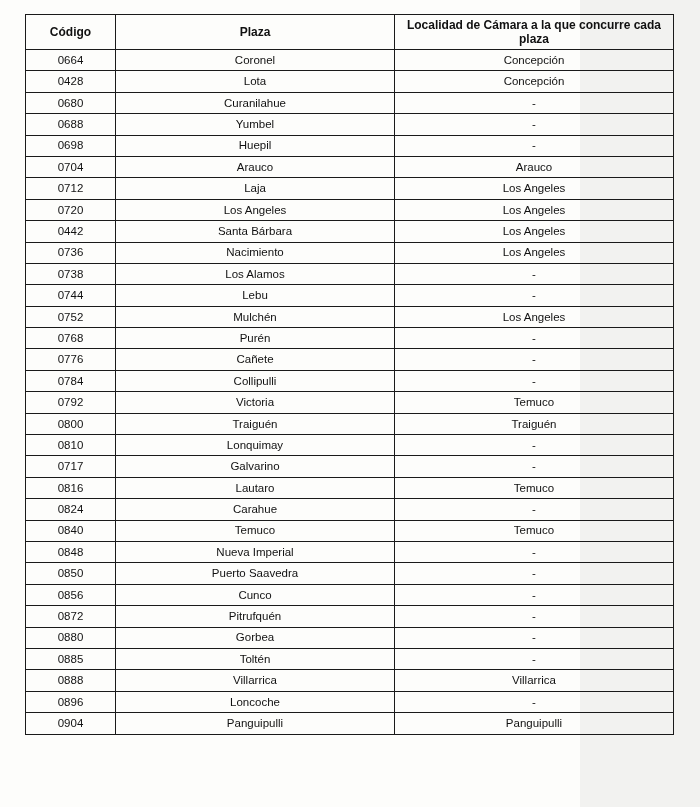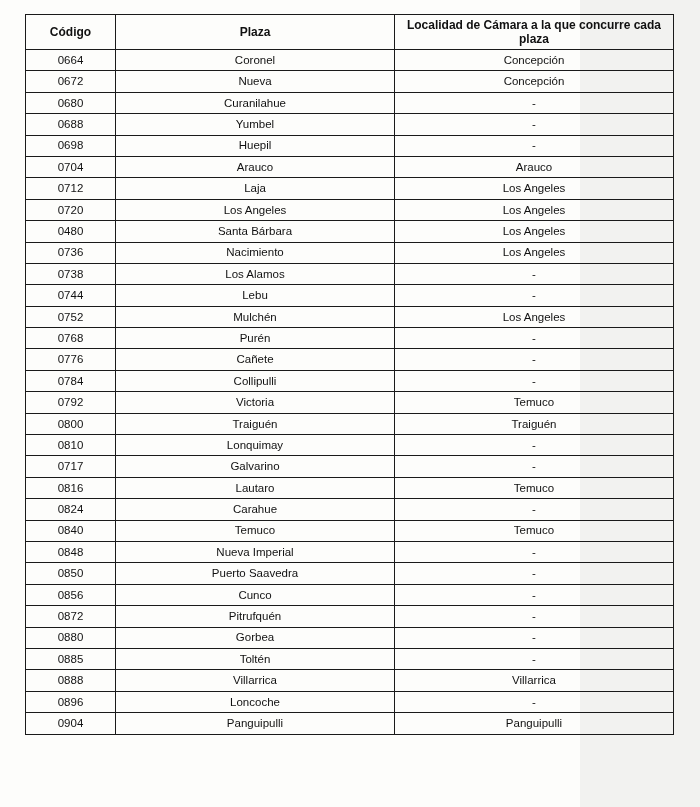--- a/index.html
+++ b/index.html
@@ -67,22 +67,22 @@
         <th>Localidad de Cámara a la que concurre cada plaza</th>
       </tr>
     </thead>
     <tbody>
         <tr>
           <td>0664</td>
           <td>Coronel</td>
           <td>Concepción</td>
         </tr>
         <tr>
-          <td>0672</td>
-          <td>Nueva</td>
+          <td>0428</td>
+          <td>Lota</td>
           <td>Concepción</td>
         </tr>
         <tr>
           <td>0680</td>
           <td>Curanilahue</td>
           <td>-</td>
         </tr>
         <tr>
           <td>0688</td>
           <td>Yumbel</td>
@@ -102,21 +102,21 @@
           <td>0712</td>
           <td>Laja</td>
           <td>Los Angeles</td>
         </tr>
         <tr>
           <td>0720</td>
           <td>Los Angeles</td>
           <td>Los Angeles</td>
         </tr>
         <tr>
-          <td>0480</td>
+          <td>0442</td>
           <td>Santa Bárbara</td>
           <td>Los Angeles</td>
         </tr>
         <tr>
           <td>0736</td>
           <td>Nacimiento</td>
           <td>Los Angeles</td>
         </tr>
         <tr>
           <td>0738</td>

